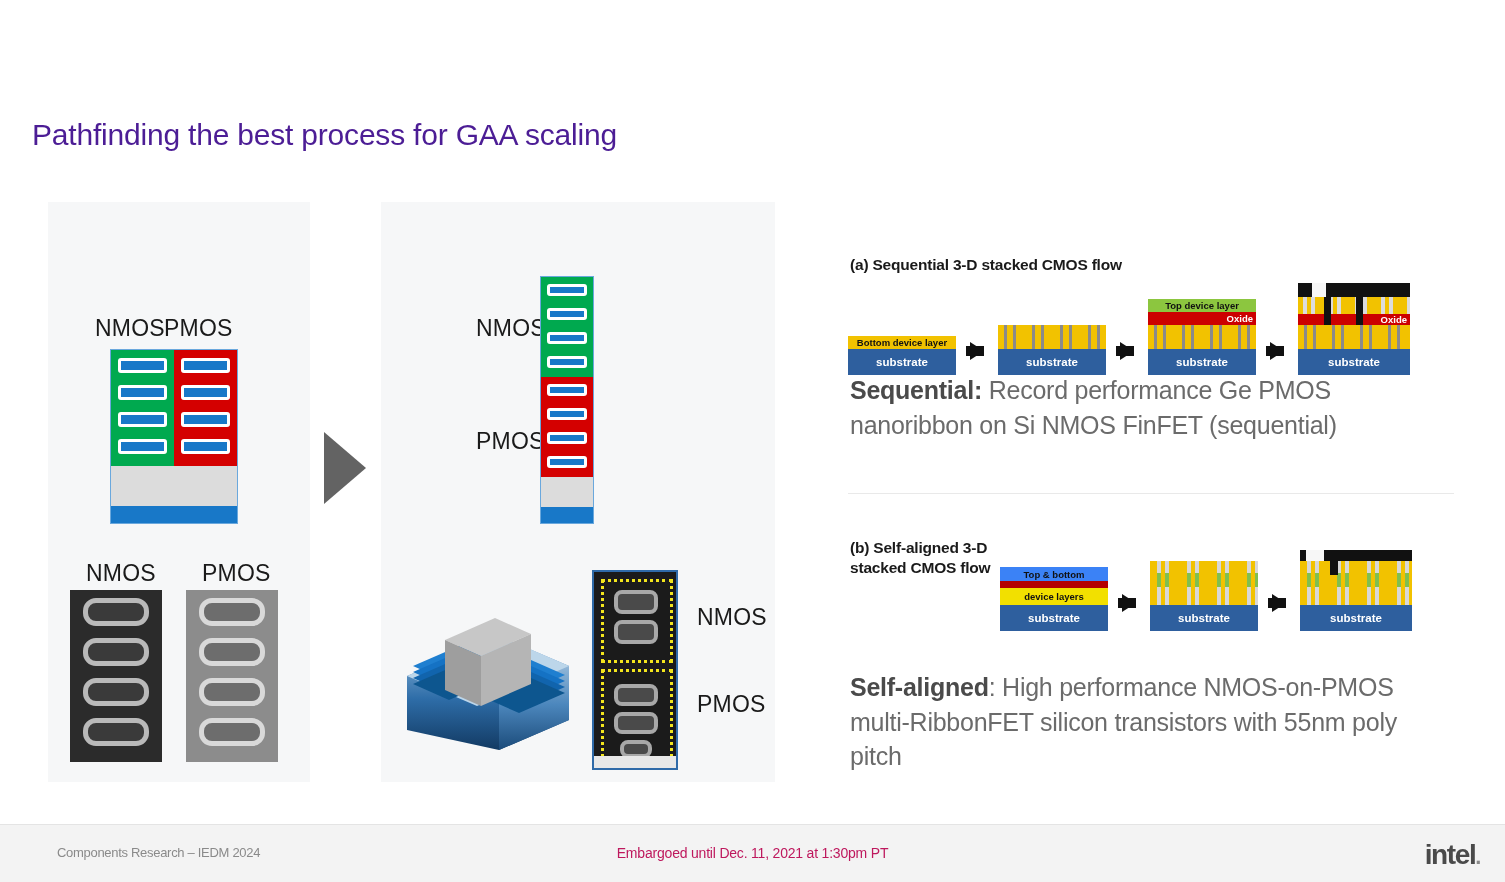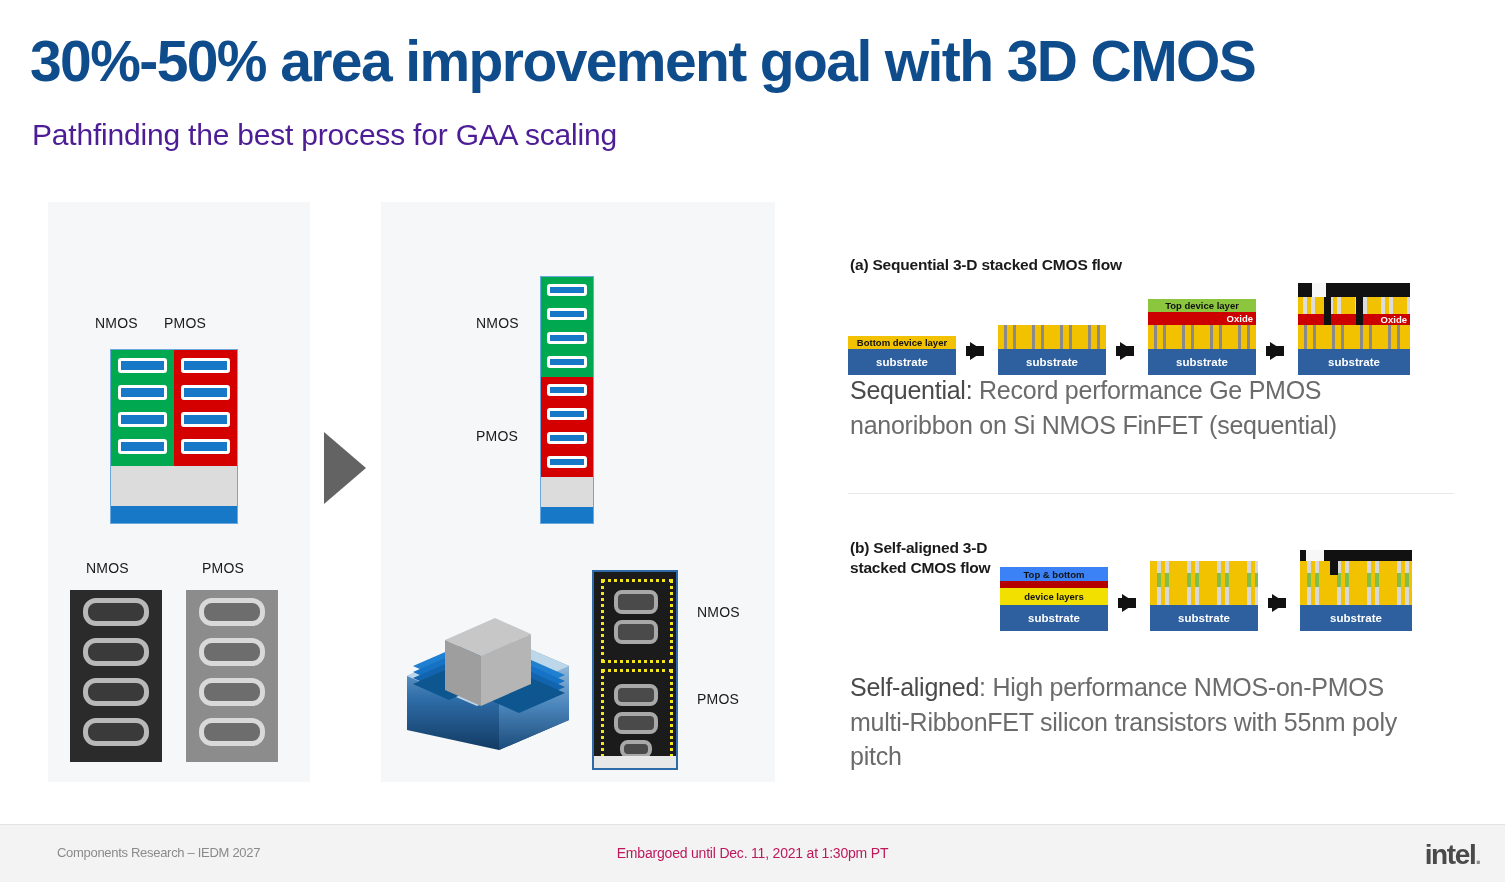--- a/index.html
+++ b/index.html
@@ -29,21 +29,21 @@
   #panel-nanoribbon { left: 48px; top: 202px; width: 262px; height: 580px; }
   #panel-stacking   { left: 381px; top: 202px; width: 394px; height: 580px; }
 
   .panel-title {
     position: absolute; top: 18px; left: 0; width: 100%;
     text-align: center; font-size: 29px; color: #1a5c9e; font-weight: 400;
     letter-spacing: -0.3px;
   }
 
   .lbl {
-    position: absolute; font-size: 14px; color: #1a1a1a;
+    position: absolute; font-size: 23px; color: #1a1a1a;
     letter-spacing: 0.2px; white-space: nowrap; text-align: right;
   }
 
   
   #xsec-left {
     position: absolute; left: 62px; top: 147px;
     width: 128px; height: 175px;
     border: 1.5px solid #6aa8dd; background: #dcdcdc;
   }
   .xsec-cols { position: absolute; left: 0; top: 0; width: 100%; height: 116px; display: flex; }
@@ -118,21 +118,21 @@
   #right-col { position: absolute; left: 848px; top: 255px; width: 608px; }
   .flow-caption {
     font-size: 15.5px; font-weight: 700; color: #1a1a1a;
     letter-spacing: -0.2px; line-height: 1.28;
   }
   .divider { position: absolute; left: 848px; top: 493px; width: 606px; height: 1px; background: #e9e9e9; }
 
   .body-text {
     font-size: 25px; color: #6b6b6b; line-height: 1.38; letter-spacing: -0.25px;
   }
-  .body-text b { color: #4a4a4a; font-weight: 400; margin-top: 20px; }
+  .body-text b { color: #4a4a4a; font-weight: 700; margin-top: 20px; }
 
   
   .flowrow { position: absolute; display: flex; align-items: flex-end; }
   .stage { position: relative; }
   .stage .substrate {
     position: absolute; left: 0; bottom: 0; width: 100%; height: 26px;
     background: #2e5f9e; color: #ffffff; font-size: 11.5px; font-weight: 700;
     display: flex; align-items: center; justify-content: center;
   }
   .band { position: absolute; left: 0; width: 100%; }
@@ -169,21 +169,20 @@
     font-size: 28px; font-weight: 700; color: #4a4a4a;
     letter-spacing: -1.4px;
   }
   #intel-logo .dot { font-size: 22px; color: #8a8a8a; }
 </style>
 </head>
 <body>
 
 <div class="slide">
 
-  <div class="title">30%-50% area improvement goal with 3D CMOS</div>
   <div class="subtitle">Pathfinding the best process for GAA scaling</div>
 
   <div class="panel" id="panel-nanoribbon">
 
     <div class="lbl" style="left:47px; top:113px;">NMOS</div>
     <div class="lbl" style="left:116px; top:113px;">PMOS</div>
 
     <div id="xsec-left">
       <div class="xsec-cols">
         <div class="col-n">
@@ -400,18 +399,18 @@
     </div>
 
     <div class="body-text" style="position:absolute; left:2px; top:415px; width:600px;">
       <b>Self-aligned</b><span>: High performance NMOS-on-PMOS multi-RibbonFET silicon transistors with 55nm poly pitch</span>
     </div>
   </div>
 
   <div class="divider"></div>
 
   <div id="footer">
-    <div id="footer-left">Components Research – IEDM 2027</div>
+    <div id="footer-left">Components Research – IEDM 2024</div>
     <div id="footer-center">Embargoed until Dec. 11, 2021 at 1:30pm PT</div>
     <div id="intel-logo"><span>intel</span><span class="dot">.</span></div>
   </div>
 
 </div>
 
 </body></html>

